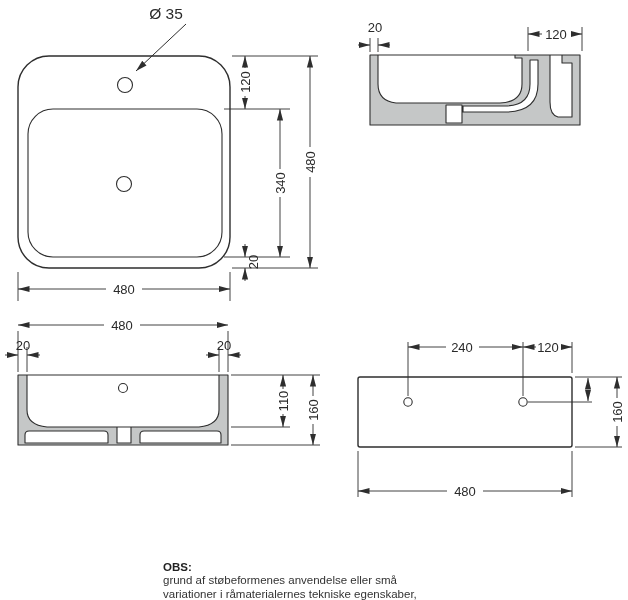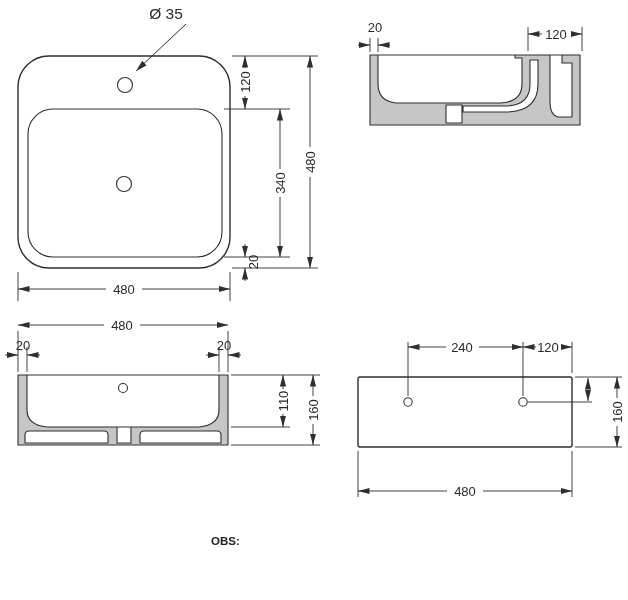--- a/index.html
+++ b/index.html
@@ -14,22 +14,22 @@
   svg text{font-family:"Liberation Sans",sans-serif;font-size:13px;fill:var(--text);}
   svg text.big{font-size:15.5px;}
   .ext{stroke:var(--line);stroke-width:0.9;fill:none;}
   .dim{stroke:var(--line);stroke-width:0.9;fill:none;}
   .outline{stroke:var(--line);stroke-width:1.4;fill:#ffffff;}
   .inner{stroke:var(--line);stroke-width:1.1;fill:#ffffff;}
   .gray{fill:var(--section-fill);stroke:var(--line);stroke-width:1.1;fill-rule:evenodd;stroke-linejoin:round;}
   .lead{stroke:var(--line);stroke-width:1;fill:none;}
   #arrowhead path{fill:var(--line);}
   .note{
-    position:absolute;left:163px;top:535px;width:310px;
-    font-size:11.5px;line-height:13.4px;color:#333;margin-left:48px;
+    position:absolute;left:163px;top:561px;width:310px;
+    font-size:11.5px;line-height:13.4px;color:#333;
   }
   .note b{color:#222;}
 </style>
 </head>
 <body>
 
 <svg width="628" height="600" viewBox="0 0 628 600">
   <defs>
     <marker id="arrowhead" viewBox="0 0 12 8" refX="11.5" refY="4" markerWidth="12" markerHeight="8" orient="auto-start-reverse" markerUnits="userSpaceOnUse">
       <path d="M0,0.9 L11.5,4 L0,7.1 Z"></path>
@@ -205,13 +205,15 @@
     <g>
       <line class="dim" x1="447" y1="491" x2="358" y2="491" marker-end="url(#arrowhead)"></line>
       <line class="dim" x1="483" y1="491" x2="572" y2="491" marker-end="url(#arrowhead)"></line>
       <text x="465" y="495.5" text-anchor="middle">480</text>
     </g>
   </g>
 </svg>
 
 <div class="note">
   <div><b>OBS</b><b>:</b></div>
+  <div>grund af støbeformenes anvendelse eller små</div>
+  <div>variationer i råmaterialernes tekniske egenskaber,</div>
 </div>
 
 </body></html>

